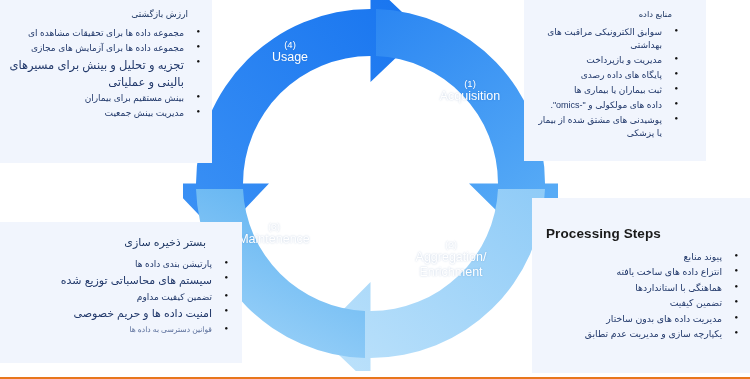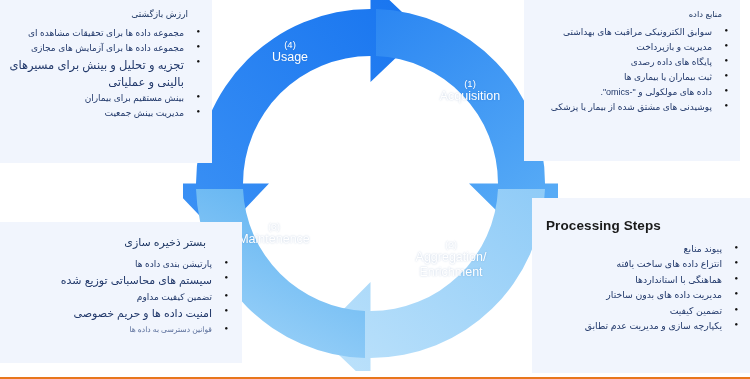--- a/index.html
+++ b/index.html
@@ -58,37 +58,37 @@
     position: absolute;
     right: 2px;
     top: 0;
     font-size: 6px;
     line-height: inherit;
     color: #111111;
   }
 
   
   #panel-value        { left: 0px;   top: 0px;   width: 212px; height: 163px; padding: 9px 10px 6px 8px; }
-  #panel-sources      { left: 524px; top: 0px;   width: 216px; height: 161px; padding: 9px 10px 6px 10px; }
+  #panel-sources      { left: 524px; top: 0px;   width: 182px; height: 161px; padding: 9px 26px 6px 10px; }
   #panel-storage      { left: 0px;   top: 222px; width: 242px; height: 141px; padding: 14px 12px 6px 10px; }
   #panel-processing   { left: 532px; top: 198px; width: 218px; height: 175px; padding: 12px 10px 6px 14px; }
 
   #panel-value .panel-title      { font-size: 9px;  margin: 0 14px 8px 0; }
   #panel-value ul.bullets        { font-size: 9px; }
   #panel-value li.big            { font-size: 11.5px; }
 
   #panel-sources .panel-title    { font-size: 8.5px; margin: 0 8px 7px 0; }
   #panel-sources ul.bullets      { font-size: 9px; }
 
   #panel-storage .panel-title    { font-size: 11px;  margin: 0 24px 9px 0; }
   #panel-storage ul.bullets      { font-size: 9px; }
   #panel-storage li.big          { font-size: 11px; }
   #panel-storage li.small        { font-size: 7.6px; color: #5b6f9b; }
 
-  #panel-processing .panel-title { margin: 8px 0 10px 0; }
+  #panel-processing .panel-title { margin: 16px 0 10px 0; }
   #panel-processing ul.bullets   { font-size: 9.3px; }
 
   
   #cycle {
     position: absolute;
     left: 183px;
     top: -4px;
     width: 375px;
     height: 375px;
   }
@@ -234,20 +234,20 @@
       <li class="small">قوانین دسترسی به داده ها</li>
     </ul>
   </div>
 
   <div class="panel" id="panel-processing">
     <div class="panel-title en">Processing Steps</div>
     <ul class="bullets">
       <li>پیوند منابع</li>
       <li>انتزاع داده های ساخت یافته</li>
       <li>هماهنگی با استانداردها</li>
+      <li>تضمین کیفیت</li>
       <li>مدیریت داده های بدون ساختار</li>
-      <li>تضمین کیفیت</li>
       <li>یکپارچه سازی و مدیریت عدم تطابق</li>
     </ul>
   </div>
 
   <div id="bottom-rule"></div>
 </div>
 
 </body></html>

